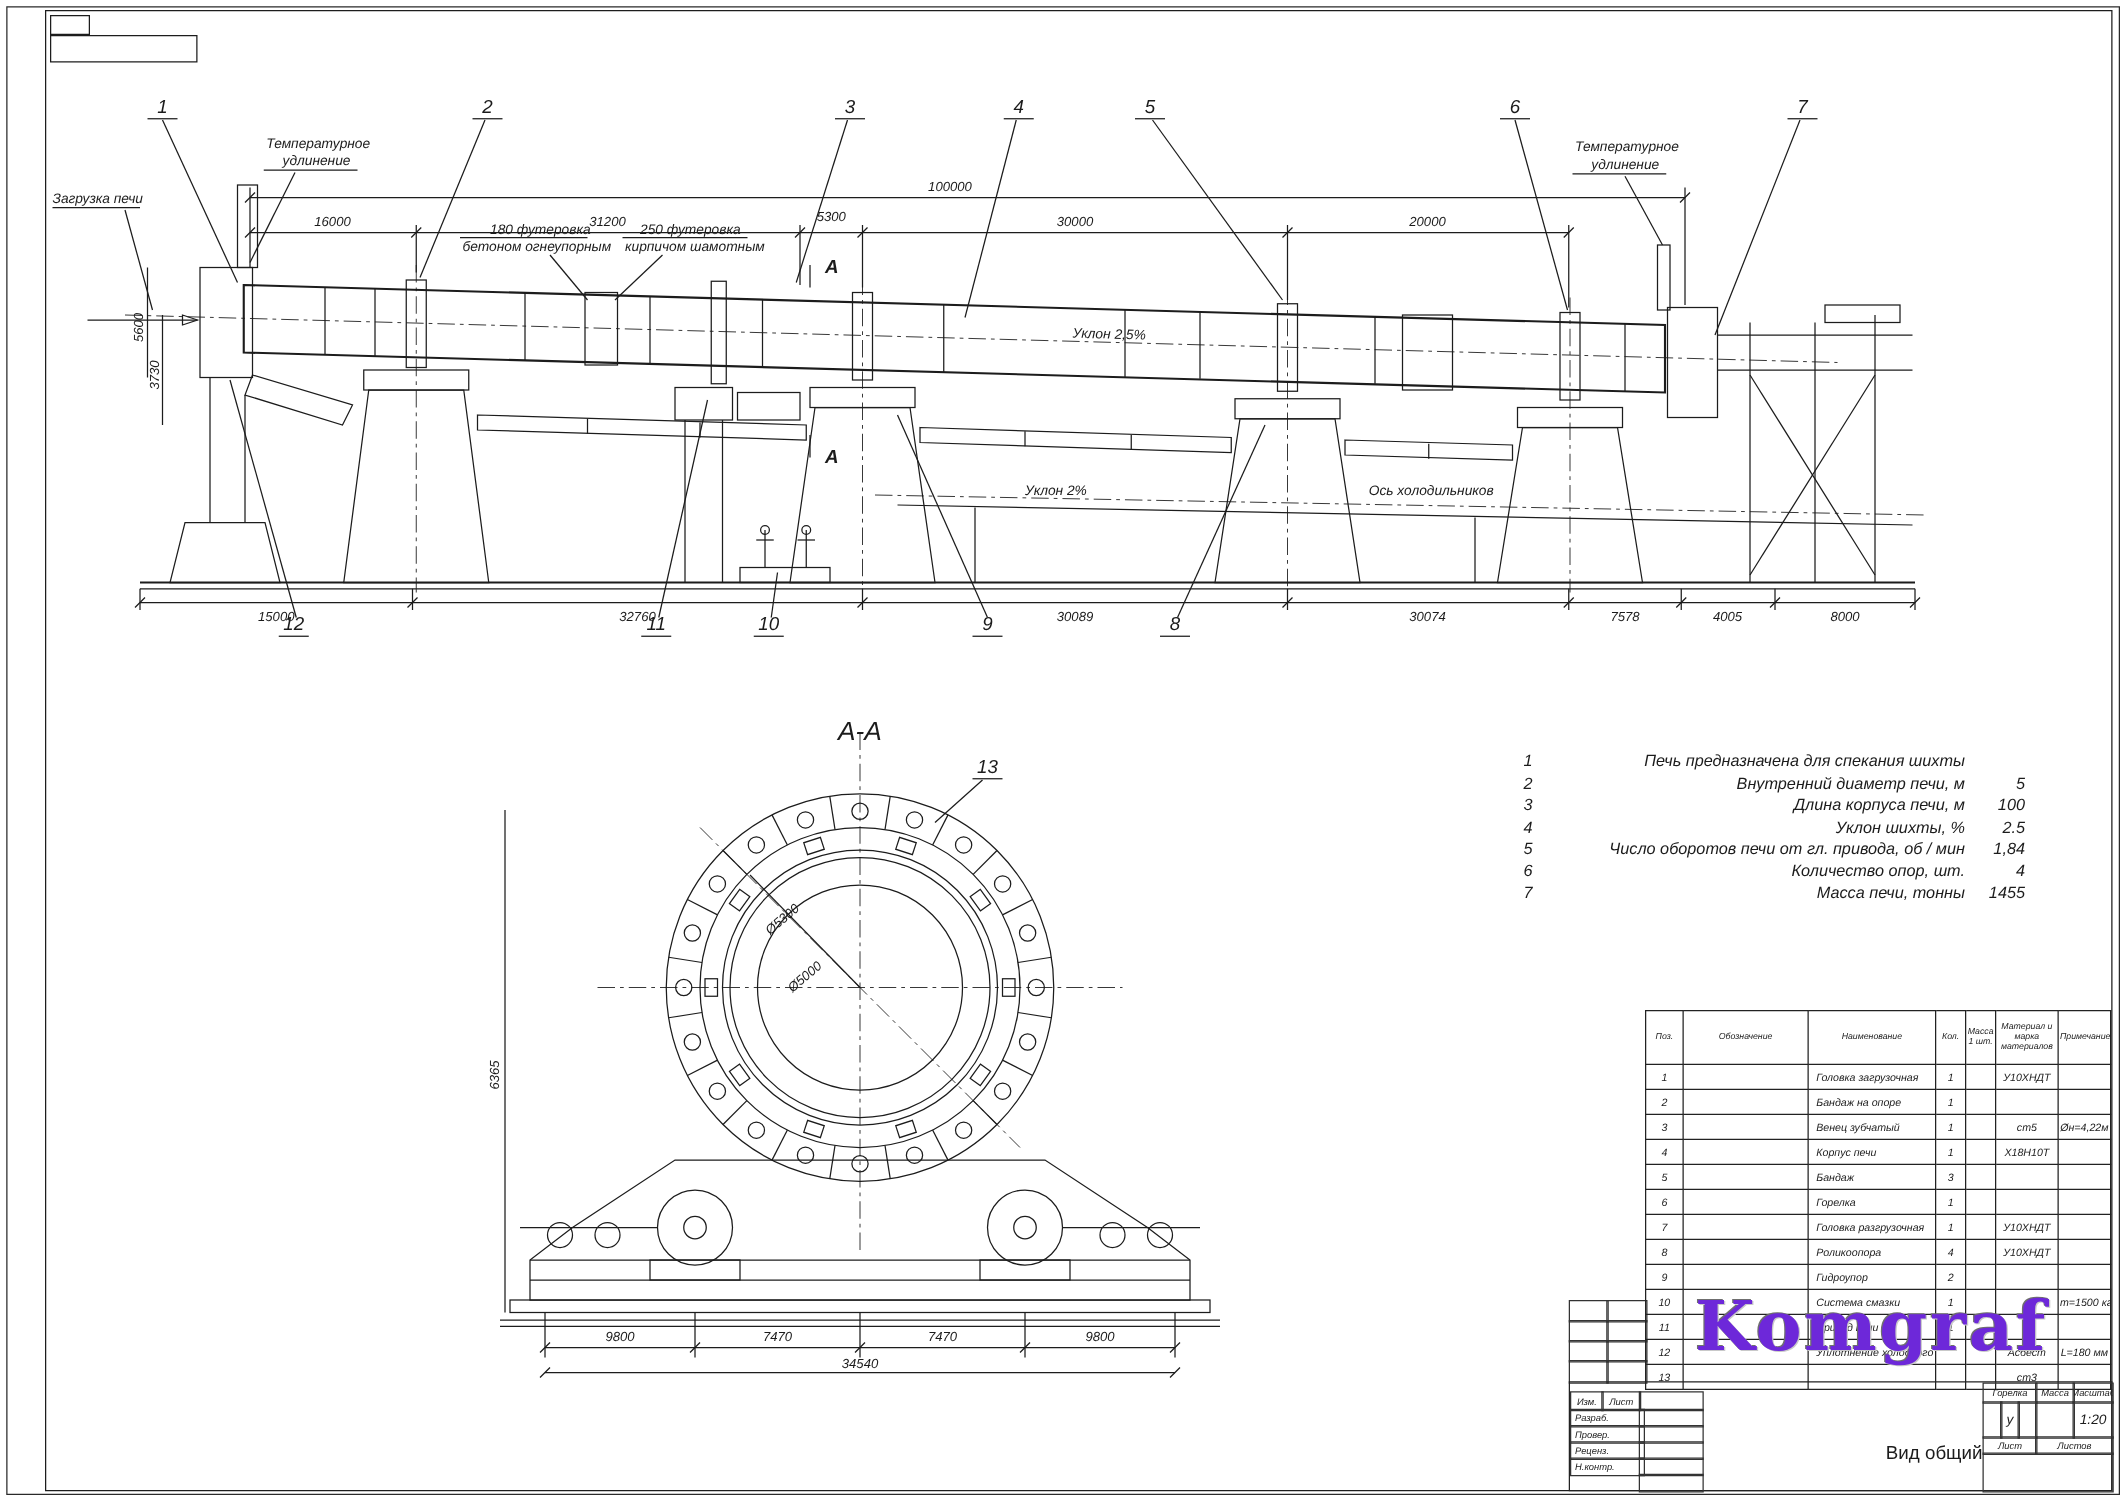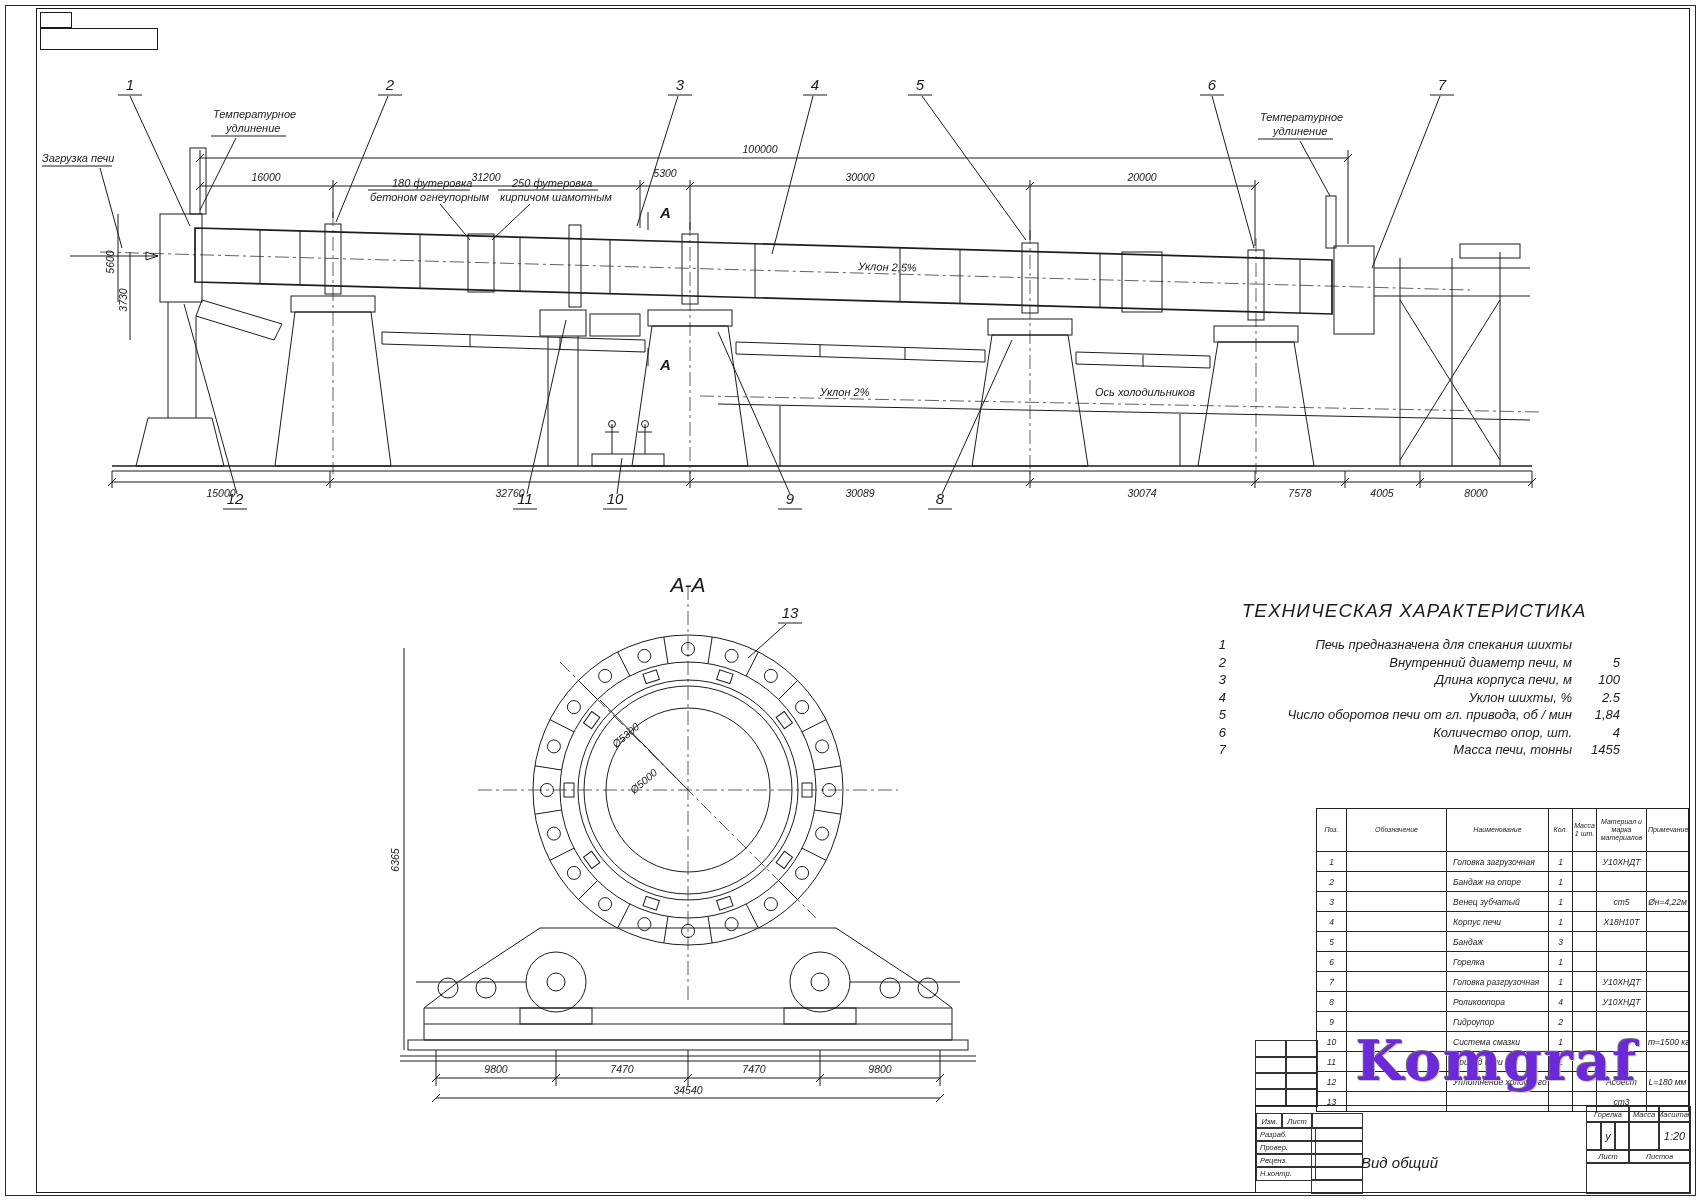--- a/index.html
+++ b/index.html
@@ -34,22 +34,22 @@
         font-size:55px;font-weight:bold;letter-spacing:2px;color:#6d28d9;
         text-shadow:1px 1px 0 #c9c9c9,-1px -1px 0 #6f6f6f;}
   .tagline{position:absolute;left:1360px;top:1098px;z-index:6;font-weight:bold;font-size:13.5px;
            line-height:17px;color:#1ea9e2;letter-spacing:.3px;}
   
   .tb{position:absolute;left:1255px;top:1105px;width:433px;height:86px;border:1.2px solid #222;z-index:4;background:transparent;}
   .cell{position:absolute;border:.8px solid #333;font-size:7.5px;font-style:italic;
         display:flex;align-items:center;justify-content:center;overflow:hidden;}
   .cell.lft{justify-content:flex-start;padding-left:3px;}
   .minigrid .cell{background:transparent;}
-  .doc-title{position:absolute;left:105px;top:48px;width:225px;text-align:left;
-             font-size:15px;font-style:italic;}
+  .doc-title{position:absolute;left:105px;top:48px;width:225px;text-align:right;
+             font-size:15px;}
   .scale{font-size:11px;font-style:italic;}
 </style>
 </head>
 <body>
 
 <div class="page">
   <div class="frame-outer"></div>
   <div class="frame-inner"></div>
   <div class="revbox" style="left:40px;top:12px;width:30px;height:14px;"></div>
   <div class="revbox" style="left:40px;top:28px;width:116px;height:20px;"></div>
@@ -403,21 +403,20 @@
       <line x1="436" y1="1098" x2="940" y2="1098" class="w05"></line>
       <line x1="432" y1="1102" x2="440" y2="1094" class="w05"></line>
         <line x1="936" y1="1102" x2="944" y2="1094" class="w05"></line>
       <text x="688" y="1094" class="dim" text-anchor="middle">34540</text>
       <line x1="404" y1="648" x2="404" y2="1050" class="w05"></line>
       <text x="399" y="860" class="dim" transform="rotate(-90 399 860)" text-anchor="middle">6365</text>
     </g>
   </svg>
 
   <div class="tech">
-    <div class="tech-title">ТЕХНИЧЕСКАЯ ХАРАКТЕРИСТИКА</div>
     <div class="trow">
         <span class="tn">1</span>
         <span class="tl">Печь предназначена для спекания шихты</span>
         <span class="tv"></span>
       </div>
     <div class="trow">
         <span class="tn">2</span>
         <span class="tl">Внутренний диаметр печи, м</span>
         <span class="tv">5</span>
       </div>

